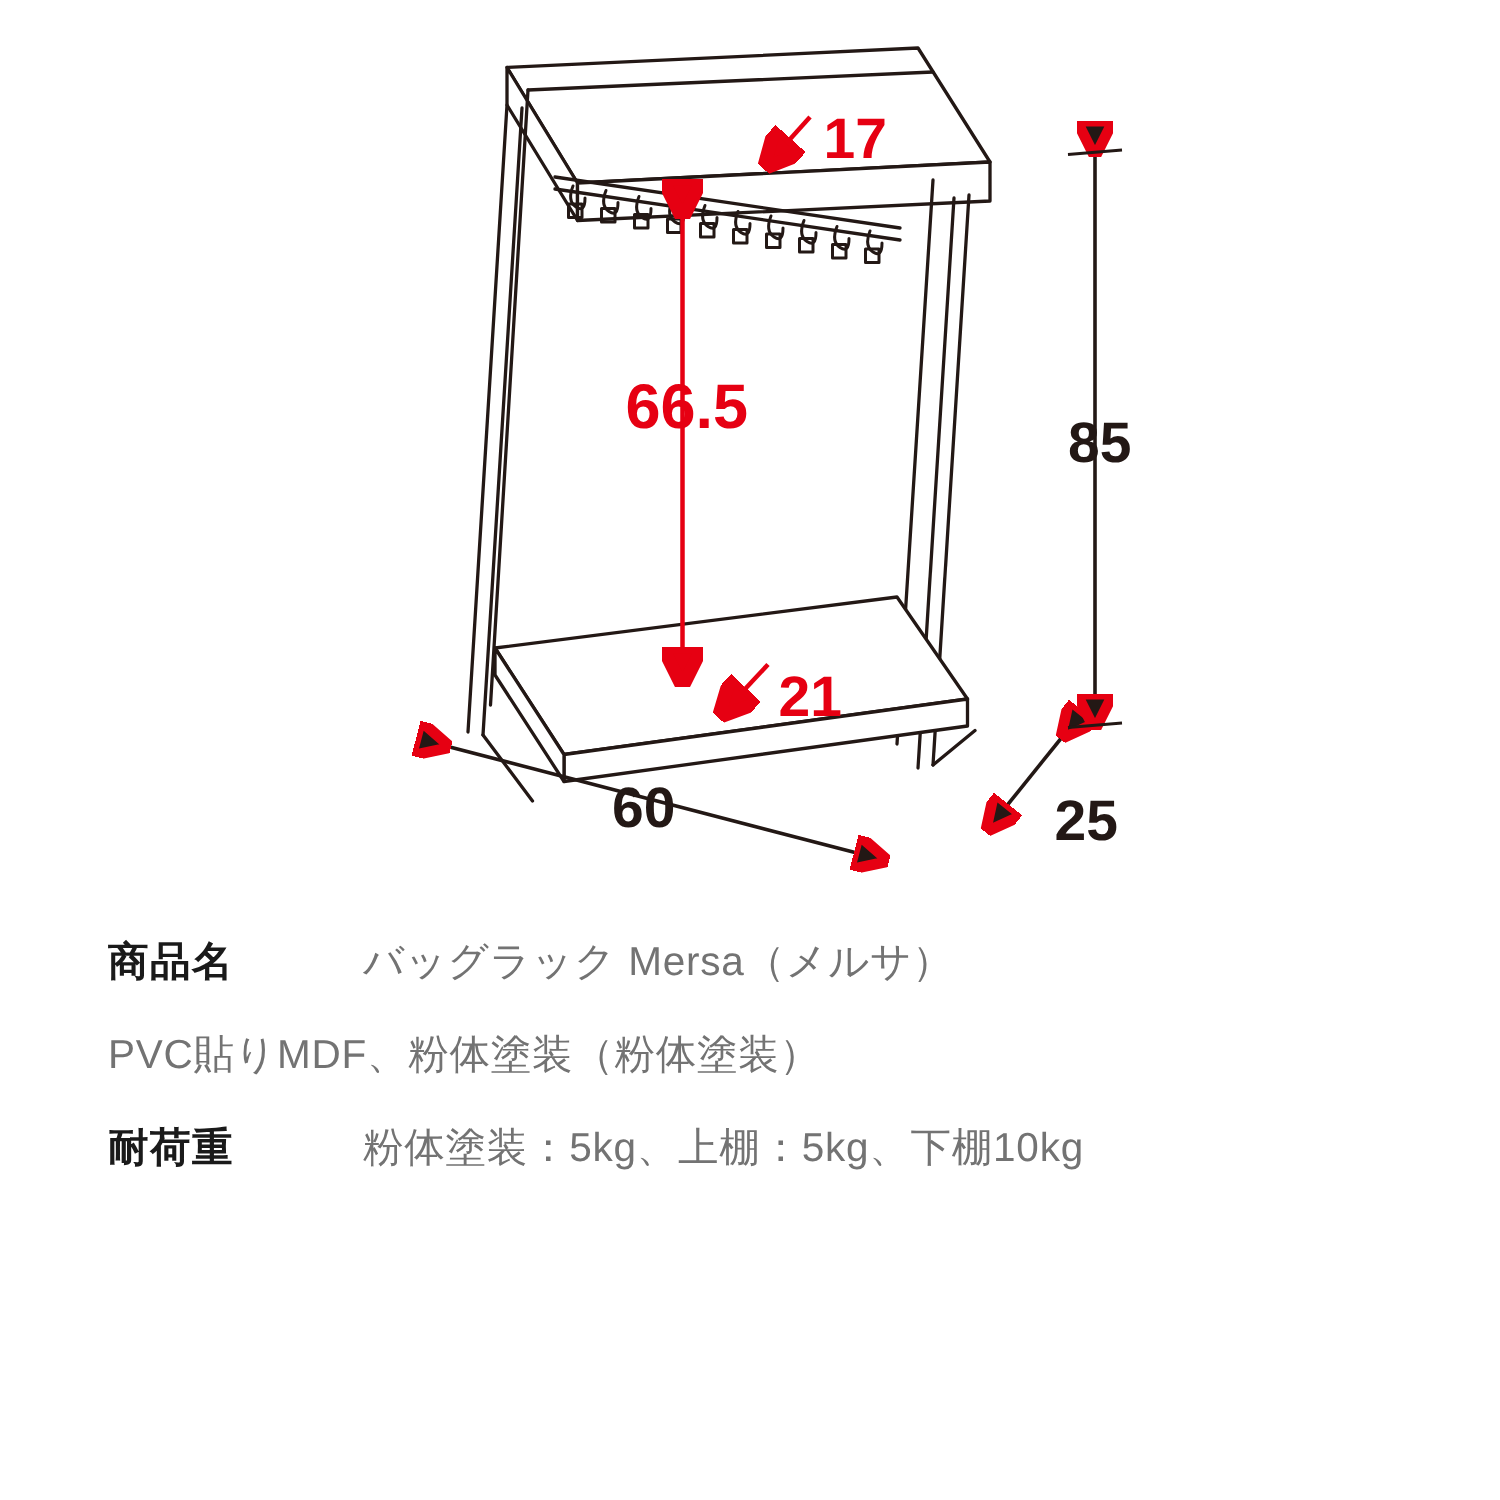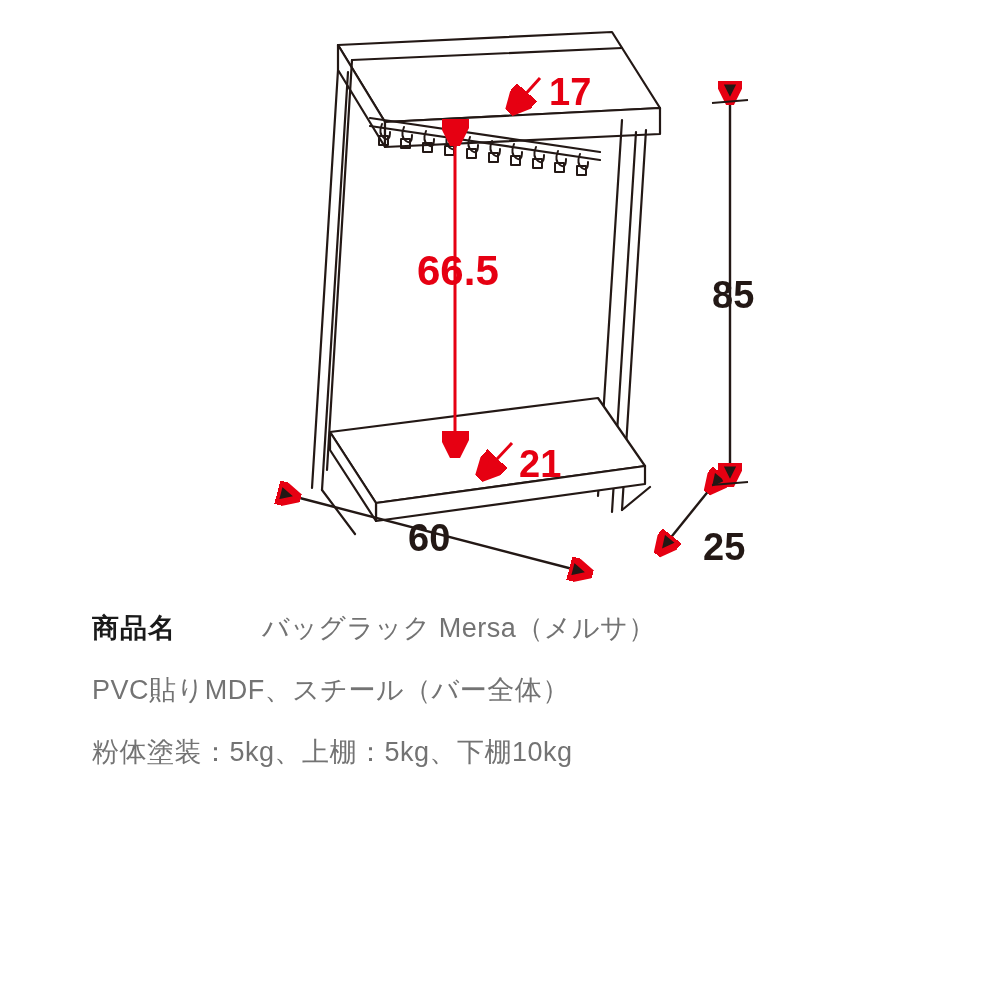--- a/index.html
+++ b/index.html
@@ -35,23 +35,22 @@
     font-weight: bold;
   }
   #spec-table {
     position: absolute;
     left: 72px;
     top: 610px;
     width: 860px;
   }
   .spec-row {
     display: flex;
-    align-items: flex-start;
+    align-items: center;
     height: 62px;
-    margin-left: 20px;
   }
   .spec-label {
     width: 170px;
     flex: 0 0 170px;
     font-size: 27px;
     font-weight: bold;
     letter-spacing: 1px;
     color: #1a1a1a;
   }
   .spec-value {
@@ -170,23 +169,24 @@
 
   <div id="spec-table">
 
     <div class="spec-row">
       <div class="spec-label">商品名</div>
       <div class="spec-value">バッグラック Mersa（メルサ）</div>
     </div>
 
 
     <div class="spec-row">
-      <div class="spec-value">PVC貼りMDF、スチール（バー全体）</div>
+      <div class="spec-value">PVC貼りMDF、粉体塗装（粉体塗装）</div>
     </div>
 
     <div class="spec-row">
+      <div class="spec-label">耐荷重</div>
       <div class="spec-value">粉体塗装：5kg、上棚：5kg、下棚10kg</div>
     </div>
 
 
   </div>
 
 </div>
 
 </body></html>

